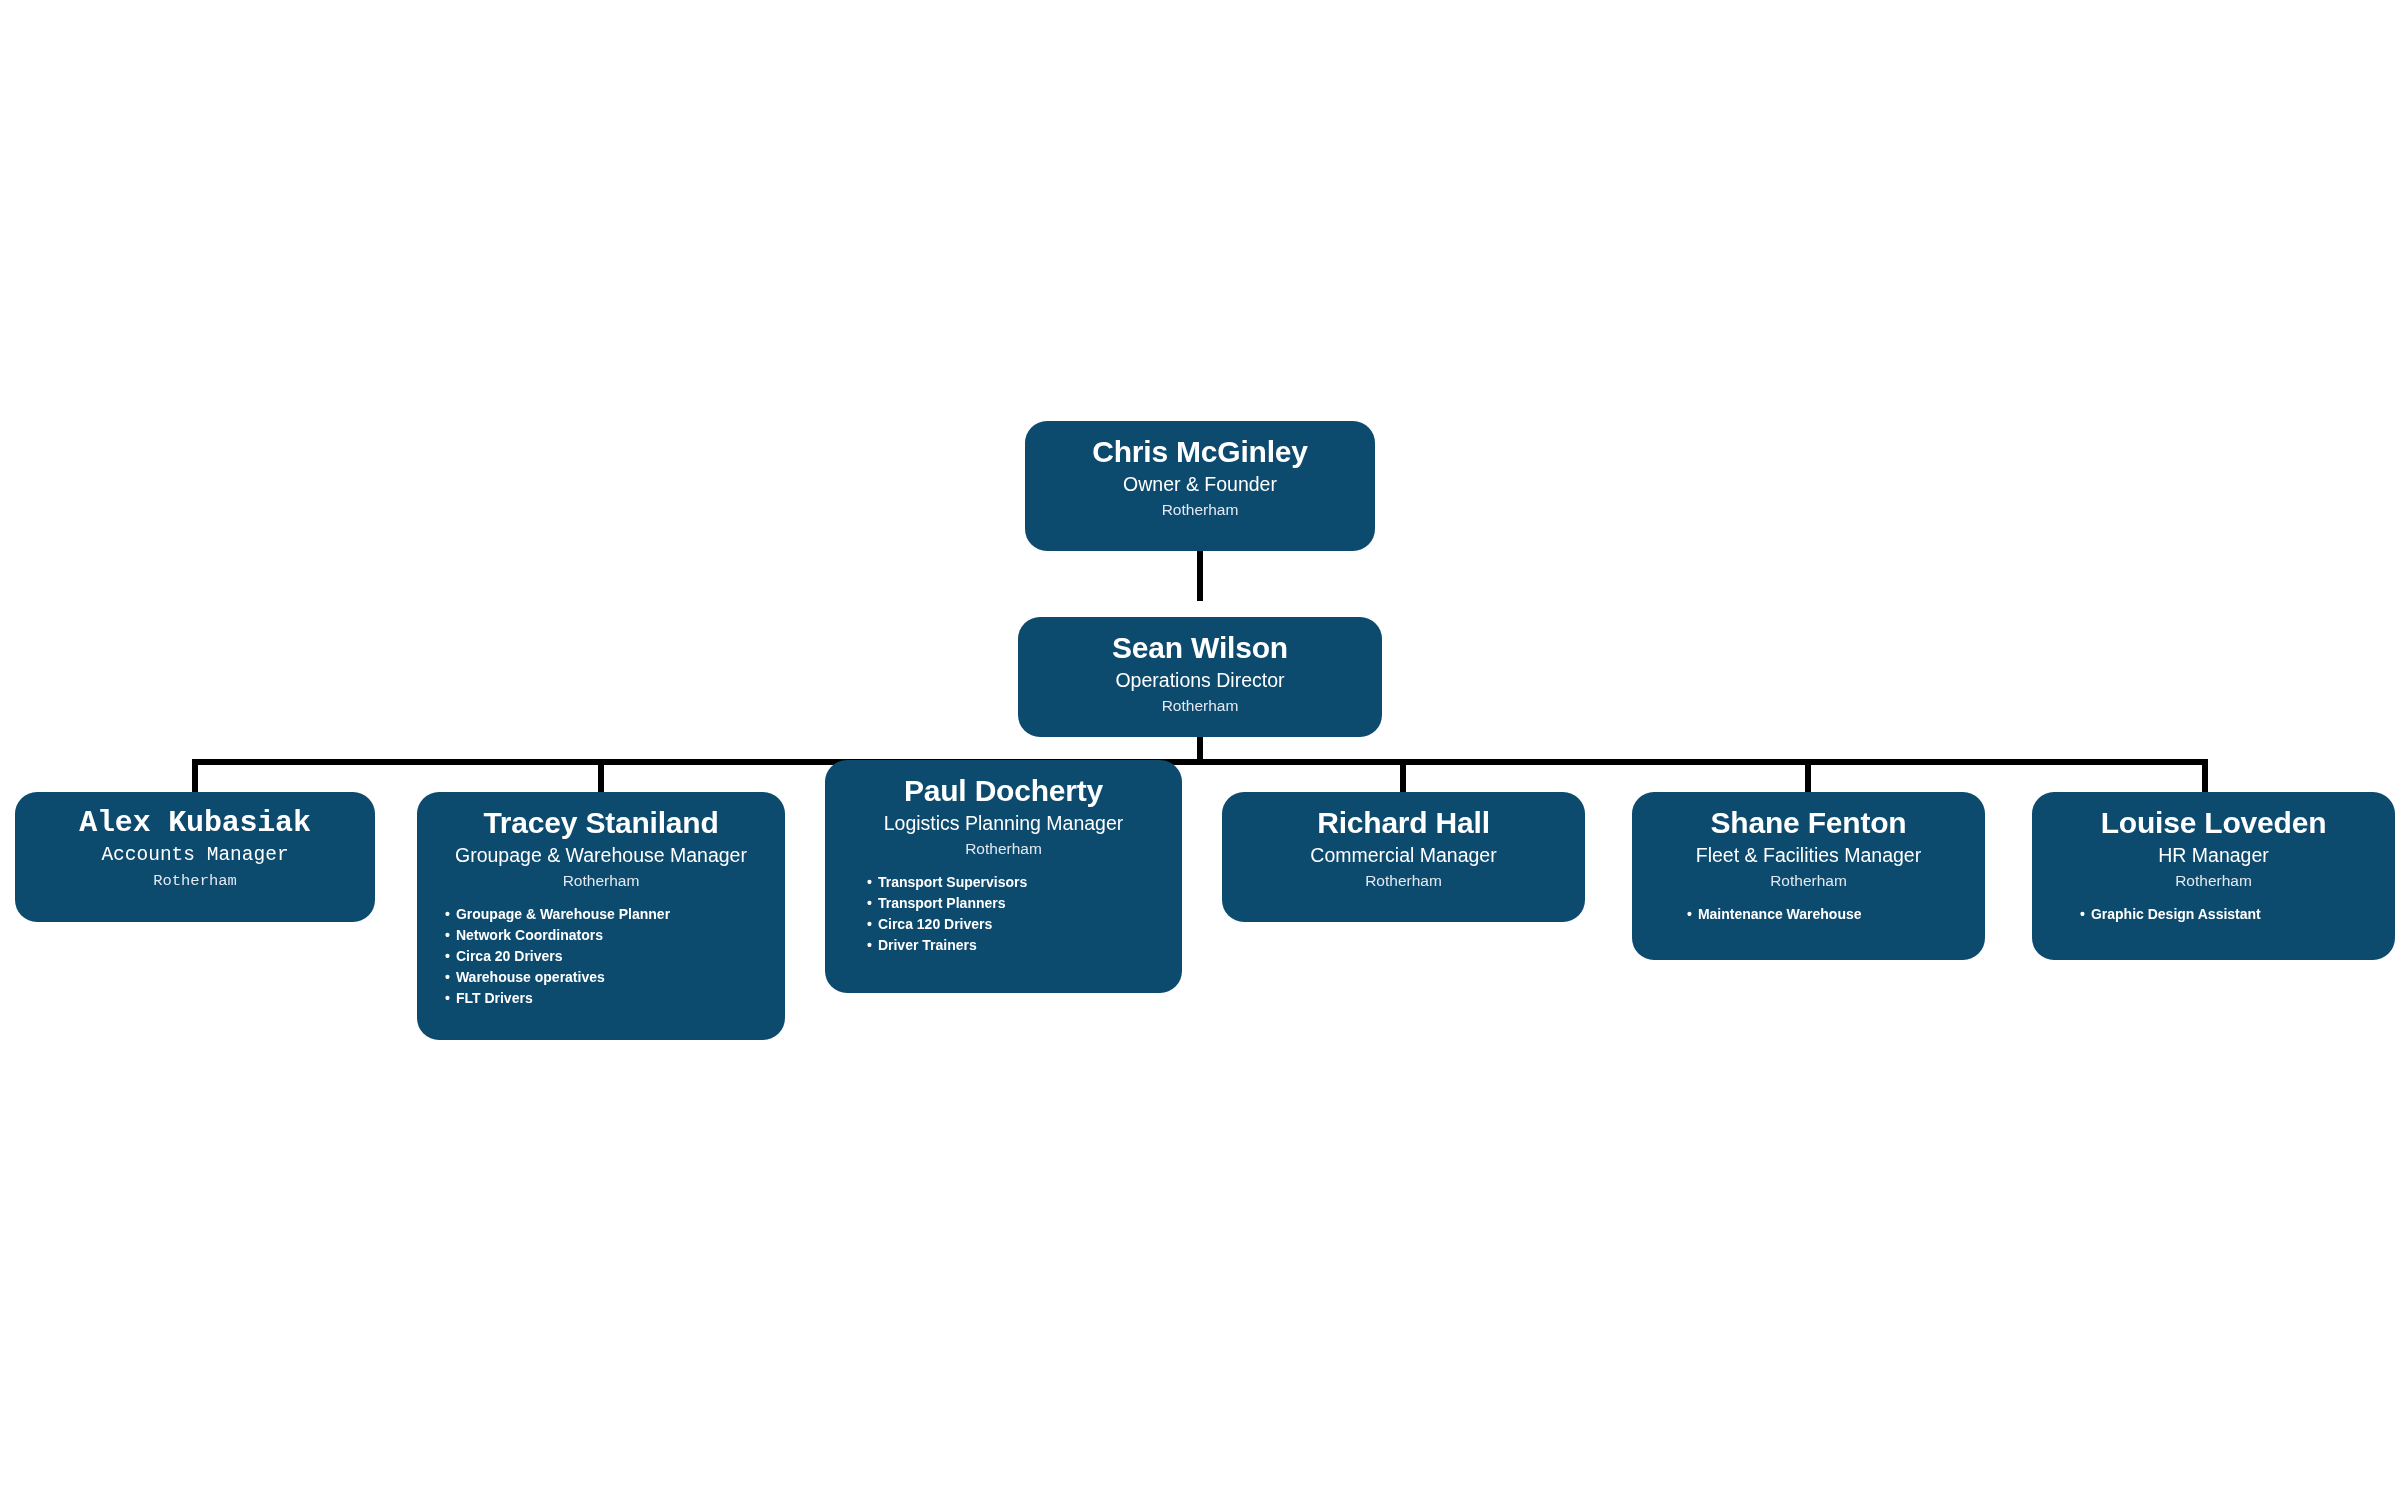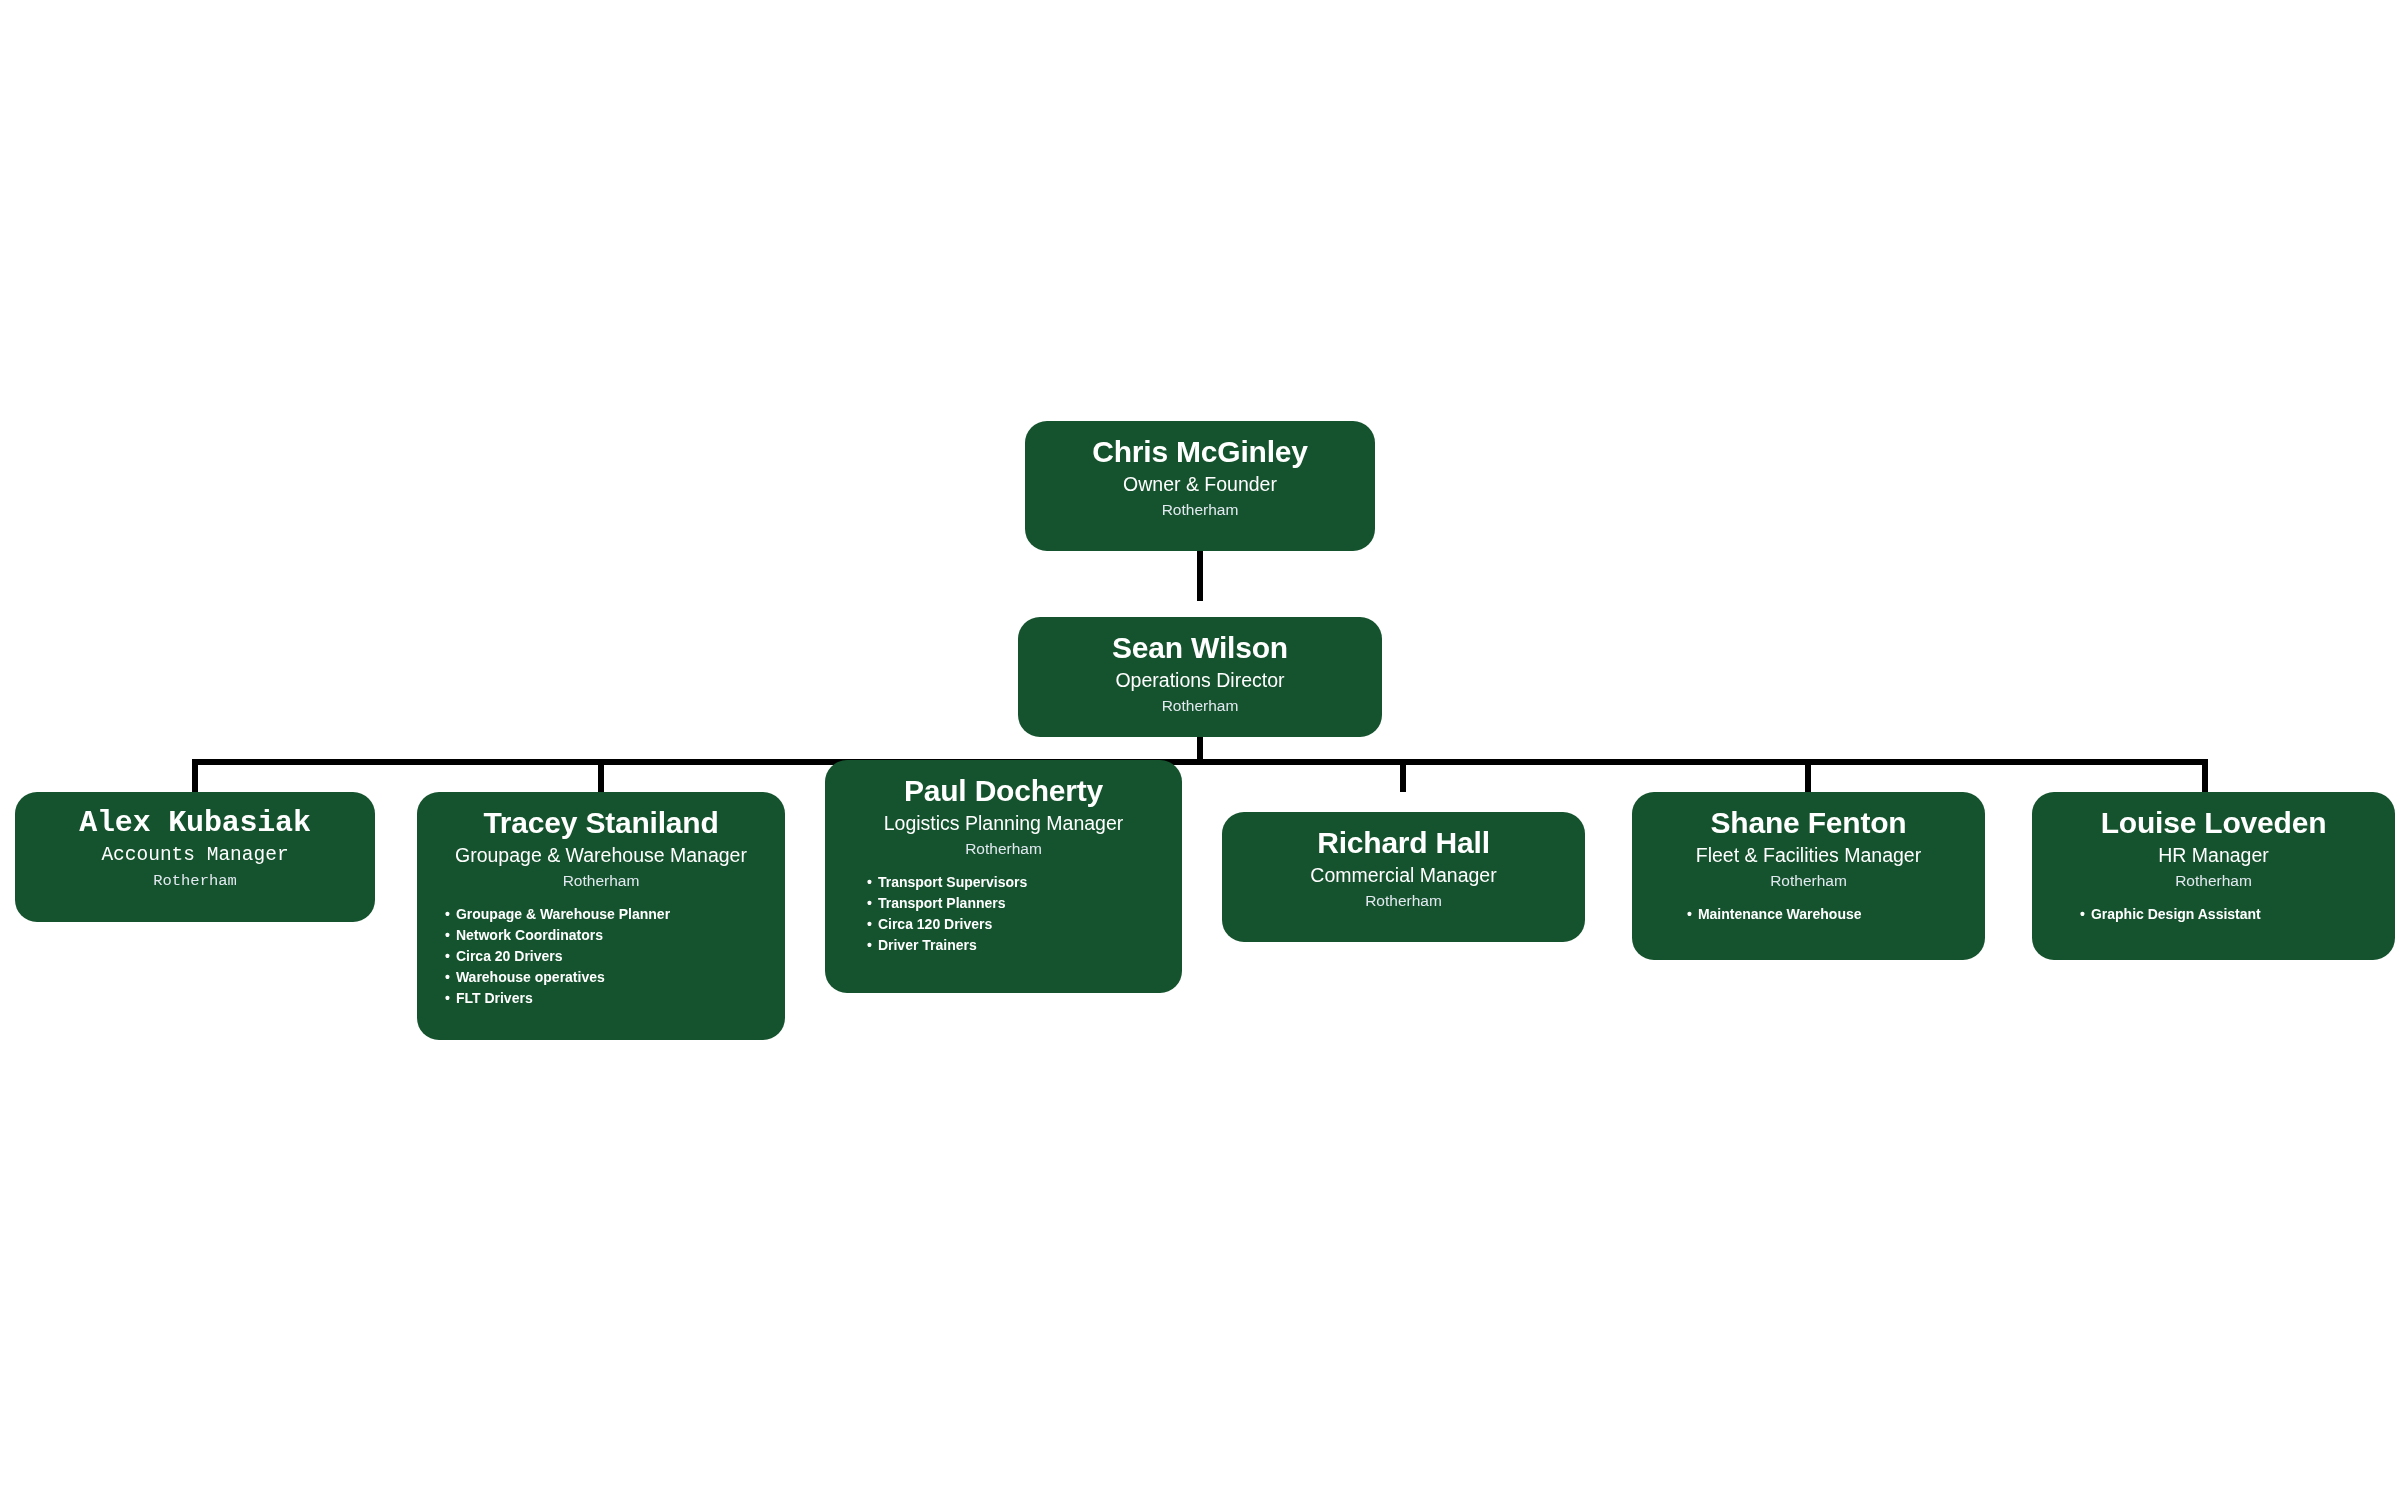--- a/index.html
+++ b/index.html
@@ -15,21 +15,21 @@
     position: relative;
     width: 2400px;
     height: 1500px;
     background: #ffffff;
     overflow: hidden;
   }
 
   
   .node {
     position: absolute;
-    background: #14532d;
+    background: #0c4a6e;
     border-radius: 22px;
     box-sizing: border-box;
     color: #ffffff;
     text-align: center;
     padding-top: 14px;
   }
   .node-name {
     font-size: 30px;
     font-weight: bold;
     line-height: 1.16;
@@ -139,21 +139,21 @@
     <div class="node-title">Logistics Planning Manager</div>
     <div class="node-location">Rotherham</div>
     <ul class="node-reports reports-indent-b">
       <li>Transport Supervisors</li>
       <li>Transport Planners</li>
       <li>Circa 120 Drivers</li>
       <li>Driver Trainers</li>
     </ul>
   </div>
 
-  <div class="node" style="left:1222px; top:792px; width:363px; height:130px;margin-top:20px;">
+  <div class="node" style="left:1222px; top:792px; width:363px; height:130px;">
     <div class="node-name">Richard Hall</div>
     <div class="node-title">Commercial Manager</div>
     <div class="node-location">Rotherham</div>
   </div>
 
   <div class="node" style="left:1632px; top:792px; width:353px; height:168px;">
     <div class="node-name">Shane Fenton</div>
     <div class="node-title">Fleet &amp; Facilities Manager</div>
     <div class="node-location">Rotherham</div>
     <ul class="node-reports reports-indent-c">

